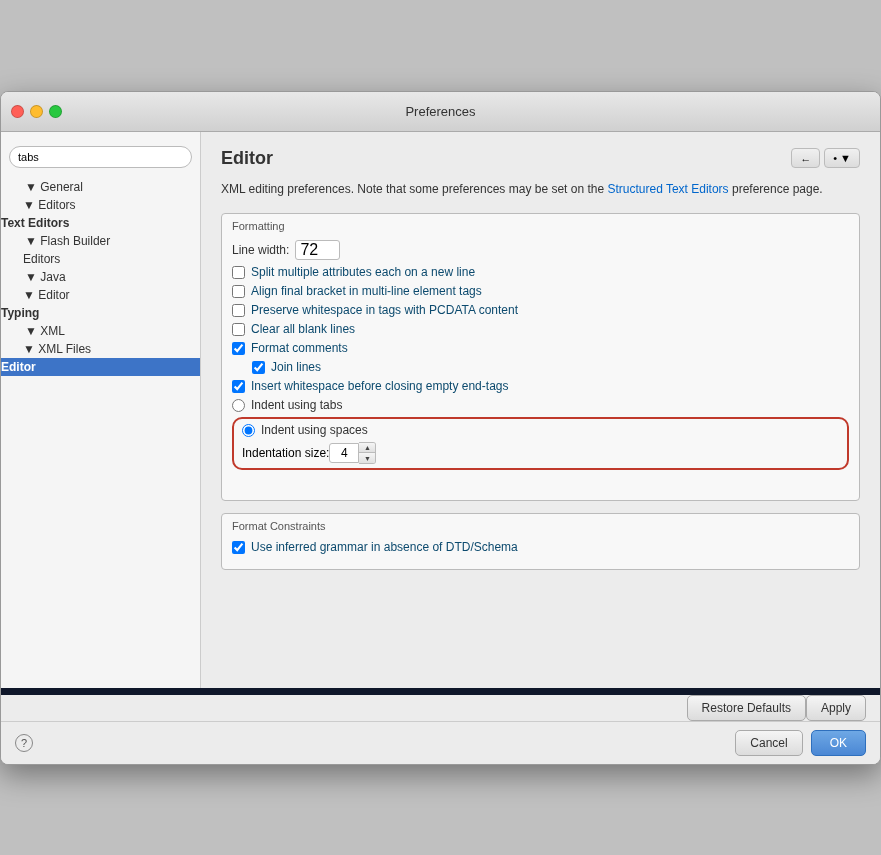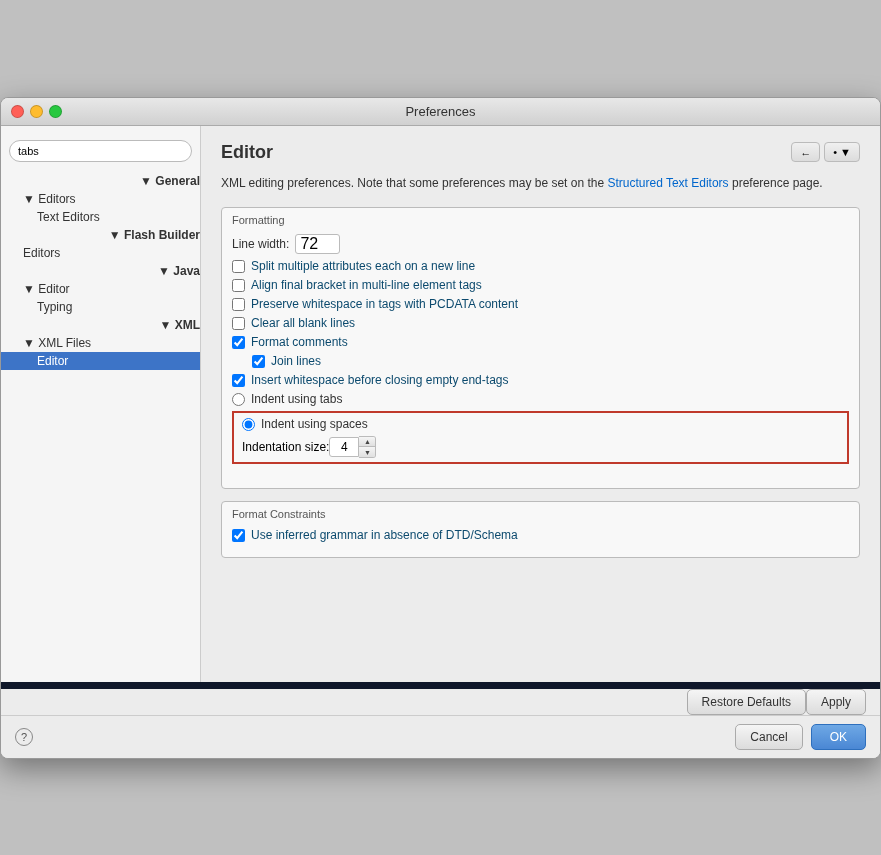--- a/index.html
+++ b/index.html
@@ -15,21 +15,21 @@
     .window {
       width: 881px;
       background: #ececec;
       border-radius: 8px;
       box-shadow: 0 10px 30px rgba(0,0,0,0.4);
       border: 1px solid #999;
       overflow: hidden;
     }
     .title-bar {
       background: linear-gradient(to bottom, #e8e8e8, #d0d0d0);
-      height: 28px;
+      height: 40px;
       display: flex;
       align-items: center;
       padding: 0 10px;
       border-bottom: 1px solid #aaa;
       position: relative;
     }
     .traffic-lights {
       display: flex;
       gap: 6px;
     }
@@ -89,23 +89,23 @@
       cursor: pointer;
       white-space: nowrap;
     }
     .tree-item.selected {
       background: #3d74c7;
       color: white;
     }
     .tree-item span {
       display: block;
     }
-    .level-0 { padding-left: 24px; font-weight: bold; color: #333; text-align: right; }
+    .level-0 { padding-left: 24px; font-weight: normal; color: #333; }
     .level-1 { padding-left: 22px; color: #333; }
-    .level-2 { padding-left: 36px; color: #333; font-weight: normal; }
+    .level-2 { color: #333; font-weight: bold; }
     .tree-item.selected .level-0,
     .tree-item.selected .level-1,
     .tree-item.selected .level-2,
     .tree-item.selected .level-3,
     .tree-item.selected .level-4 { color: white; }
     .content-area {
       flex: 1;
       padding: 16px 20px;
       background: #ececec;
       overflow-y: auto;
@@ -203,23 +203,23 @@
     .radio-row input[type="radio"] {
       width: 13px;
       height: 13px;
     }
     .radio-row label {
       font-size: 12px;
       color: #333;
     }
     .indent-spaces-highlight {
       border: 2px solid #c0392b;
-      border-radius: 0;
+      border-radius: 10px;
       padding: 4px 8px;
-      margin-bottom: 14px;
+      margin-bottom: 20px;
       background: #f8f8f8;
     }
     .indent-size-row {
       display: flex;
       align-items: center;
     }
     .spinner-input {
       display: flex;
       align-items: center;
     }

